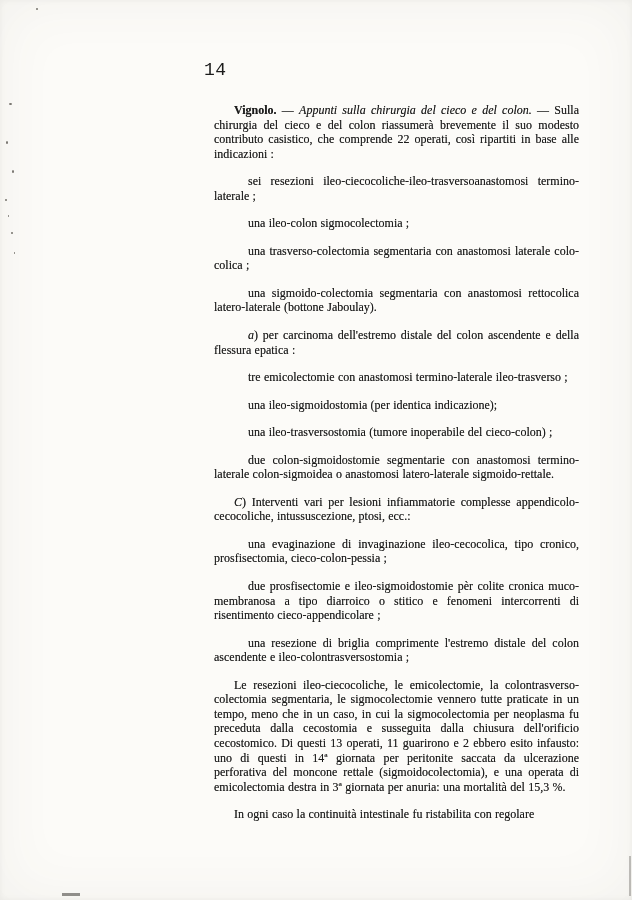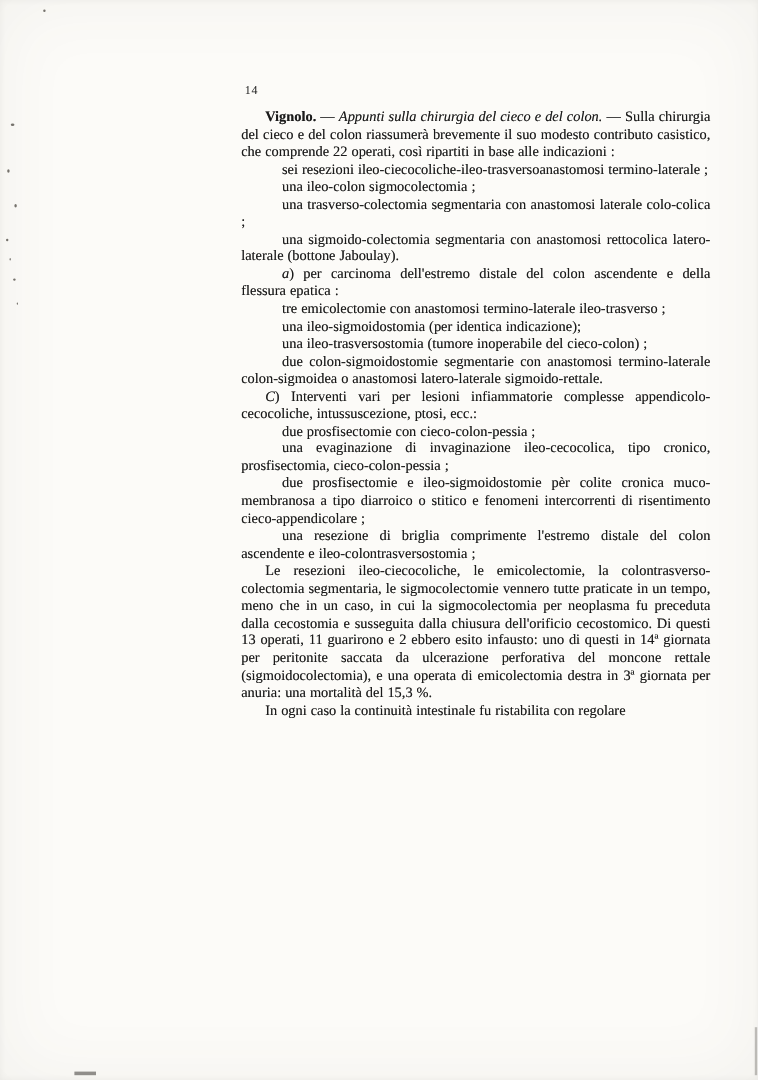--- a/index.html
+++ b/index.html
@@ -13,32 +13,33 @@
     height: 900px;
     background: #fcfbf8;
     overflow: hidden;
     box-shadow: inset 0 0 60px rgba(90,85,70,0.06), inset 0 0 6px rgba(0,0,0,0.05);
     font-family: "Liberation Serif", "DejaVu Serif", serif;
     color: #1b1b1b;
   }
   .page-number {
     position: absolute;
     left: 204px;
-    top: 70px;
-    font-size: 10px;
+    top: 60px;
+    font-size: 18px;
     letter-spacing: 0.5px;
+    font-family: Liberation Mono, monospace;
   }
   .text-block {
     position: absolute;
     left: 201px;
     top: 90px;
     width: 391px;
   }
   .para {
-    margin: 0;
+    margin: 13px;
     font-size: 12px;
     line-height: 14.55px;
     text-align: justify;
     text-indent: 20px;
     word-spacing: 0.3px;
     text-shadow: 0 0 0.35px rgba(20,20,20,0.55);
   }
   .para.lvl-deep { text-indent: 34px; }
   .run-b { font-weight: bold; }
   .run-i { font-style: italic; }
@@ -76,21 +77,20 @@
       <p class="para lvl-deep"><span>sei resezioni ileo-ciecocoliche-ileo-trasversoanastomosi termino-laterale ;</span></p>
       <p class="para lvl-deep"><span>una ileo-colon sigmocolectomia ;</span></p>
       <p class="para lvl-deep"><span>una trasverso-colectomia segmentaria con anastomosi laterale colo-colica ;</span></p>
       <p class="para lvl-deep"><span>una sigmoido-colectomia segmentaria con anastomosi rettocolica latero-laterale (bottone Jaboulay).</span></p>
       <p class="para lvl-deep"><span class="run-i">a</span><span>) per carcinoma dell'estremo distale del colon ascendente e della flessura epatica :</span></p>
       <p class="para lvl-deep"><span>tre emicolectomie con anastomosi termino-laterale ileo-trasverso ;</span></p>
       <p class="para lvl-deep"><span>una ileo-sigmoidostomia (per identica indicazione);</span></p>
       <p class="para lvl-deep"><span>una ileo-trasversostomia (tumore inoperabile del cieco-colon) ;</span></p>
       <p class="para lvl-deep"><span>due colon-sigmoidostomie segmentarie con anastomosi termino-laterale colon-sigmoidea o anastomosi latero-laterale sigmoido-rettale.</span></p>
       <p class="para lvl-normal"><span class="run-i">C</span><span>) Interventi vari per lesioni infiammatorie complesse appendicolo-cecocoliche, intussuscezione, ptosi, ecc.:</span></p>
-      <p class="para lvl-deep"><span>due prosfisectomie con cieco-colon-pessia ;</span></p>
       <p class="para lvl-deep"><span>una evaginazione di invaginazione ileo-cecocolica, tipo cronico, prosfisectomia, cieco-colon-pessia ;</span></p>
       <p class="para lvl-deep"><span>due prosfisectomie e ileo-sigmoidostomie pèr colite cronica muco-membranosa a tipo diarroico o stitico e fenomeni intercorrenti di risentimento cieco-appendicolare ;</span></p>
       <p class="para lvl-deep"><span>una resezione di briglia comprimente l'estremo distale del colon ascendente e ileo-colontrasversostomia ;</span></p>
       <p class="para lvl-normal"><span>Le resezioni ileo-ciecocoliche, le emicolectomie, la colontrasverso-colectomia segmentaria, le sigmocolectomie vennero tutte praticate in un tempo, meno che in un caso, in cui la sigmocolectomia per neoplasma fu preceduta dalla cecostomia e susseguita dalla chiusura dell'orificio cecostomico. Di questi 13 operati, 11 guarirono e 2 ebbero esito infausto: uno di questi in 14ª giornata per peritonite saccata da ulcerazione perforativa del moncone rettale (sigmoidocolectomia), e una operata di emicolectomia destra in 3ª giornata per anuria: una mortalità del 15,3 %.</span></p>
       <p class="para lvl-normal"><span>In ogni caso la continuità intestinale fu ristabilita con regolare</span></p>
     </div>
 
 </div>
 
 </body></html>

